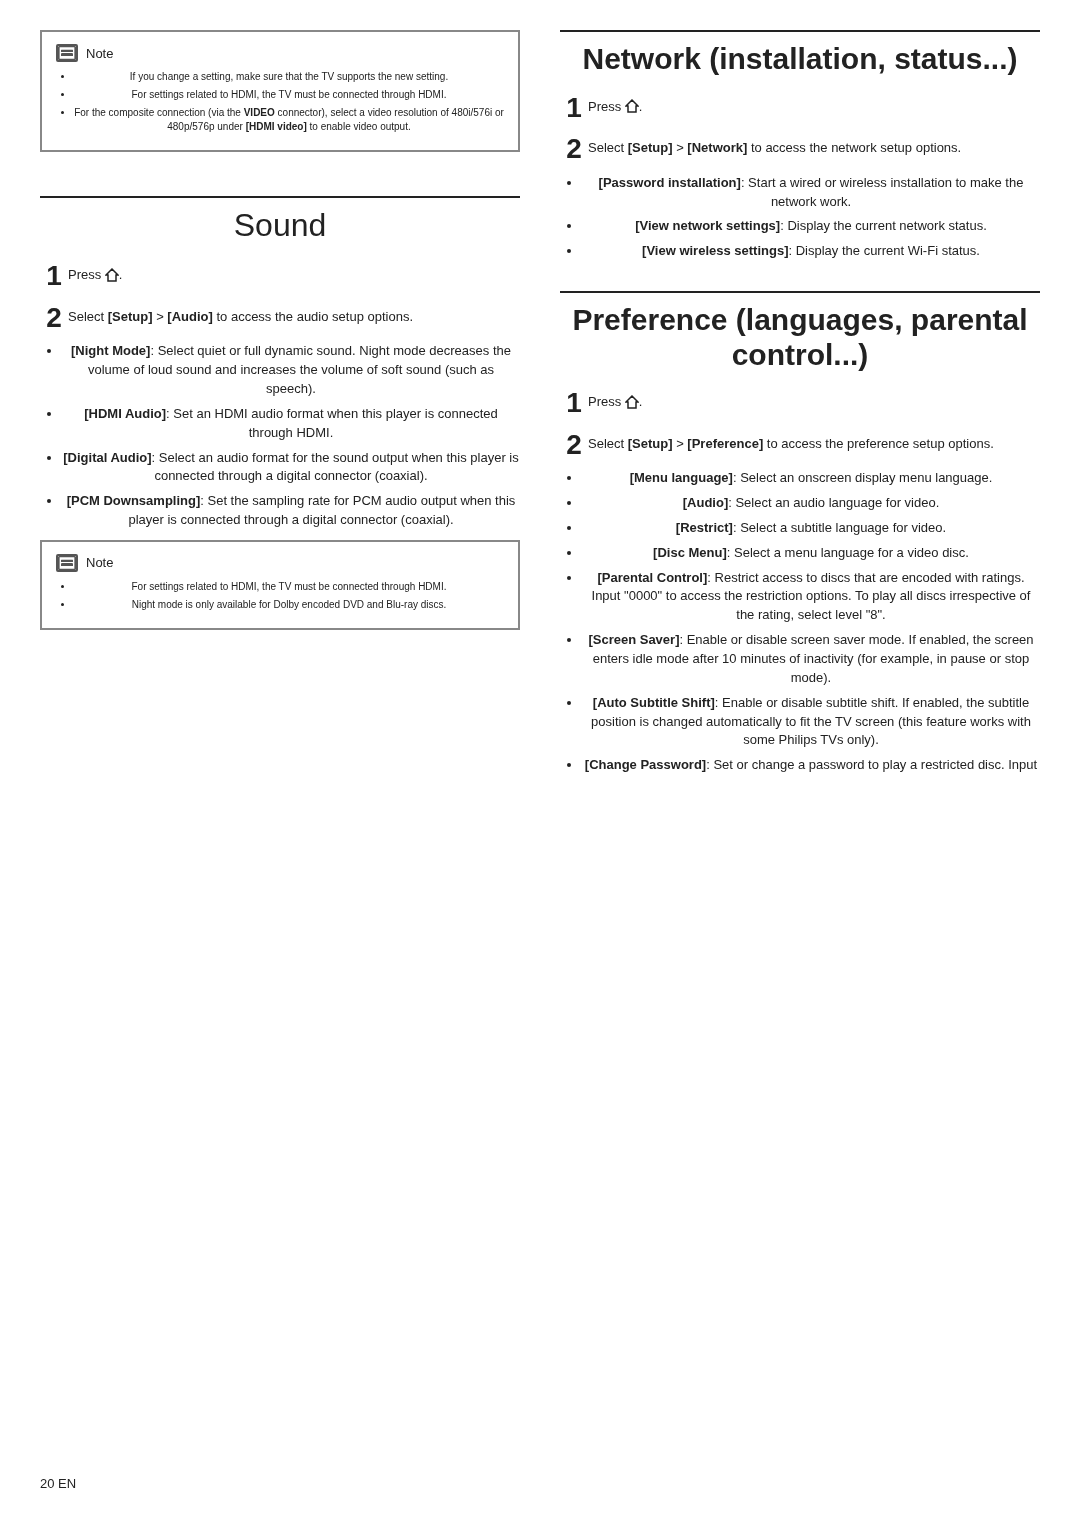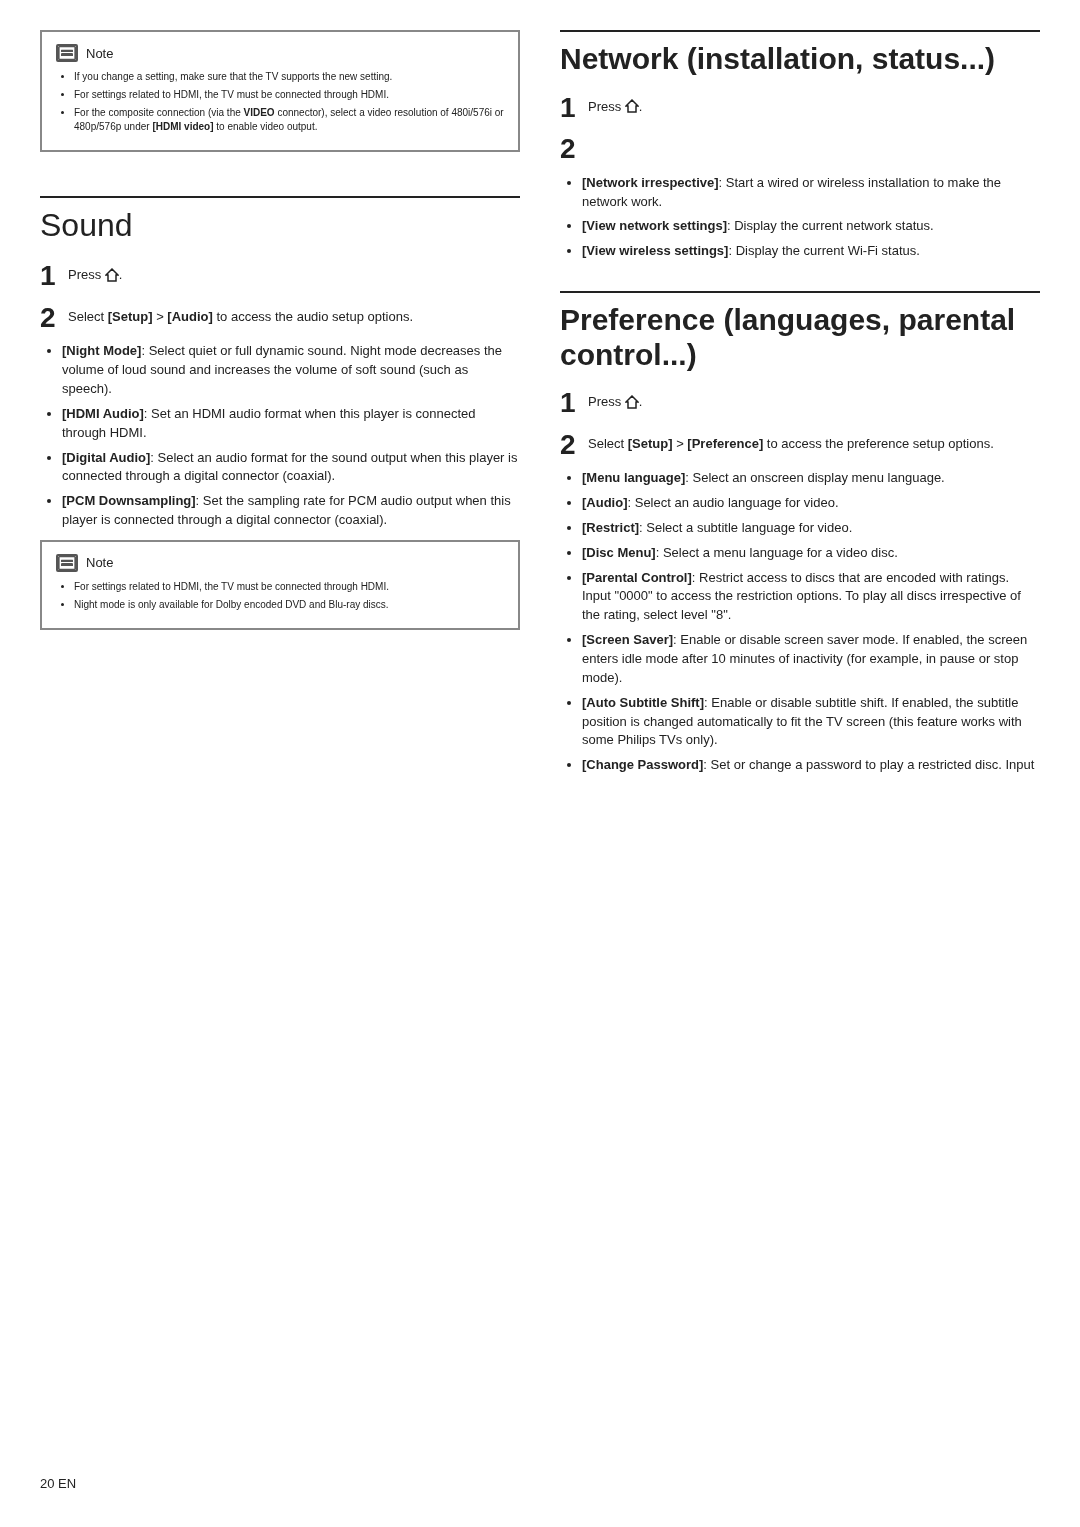--- a/index.html
+++ b/index.html
@@ -15,20 +15,21 @@
       color: #222222;
       width: 1080px;
       min-height: 1527px;
       padding: 30px 40px 40px 40px;
     }
 
     .page-layout {
       display: flex;
       gap: 40px;
       width: 100%;
+      text-align: center;
     }
 
     .left-column {
       flex: 1;
       min-width: 0;
     }
 
     .right-column {
       flex: 1;
       min-width: 0;
@@ -237,24 +238,27 @@
       <span class="step-content">
         Press 
         <svg width="14" height="14" viewBox="0 0 14 14" style="vertical-align:middle; display:inline-block; margin-bottom:2px;">
           <polygon points="7,1 13,7 11,7 11,13 3,13 3,7 1,7" fill="none" stroke="#222" stroke-width="1.5"></polygon>
         </svg>.
       </span>
     </div>
 
     <div class="step-row">
       <span class="step-num">2</span>
+      <span class="step-content">
+        Select <strong>[Setup]</strong> &gt; <strong>[Network]</strong> to access the network setup options.
+      </span>
     </div>
 
     <ul class="bullet-list">
-      <li><strong>[Network irrespective]</strong>: Start a wired or wireless installation to make the network work.</li>
+      <li><strong>[Password installation]</strong>: Start a wired or wireless installation to make the network work.</li>
       <li><strong>[View network settings]</strong>: Display the current network status.</li>
       <li><strong>[View wireless settings]</strong>: Display the current Wi-Fi status.</li>
     </ul>
 
     <div class="spacer"></div>
 
     <hr class="section-divider">
     <h2 class="section-title-lg">Preference (languages, parental control...)</h2>
 
     <div class="step-row">

